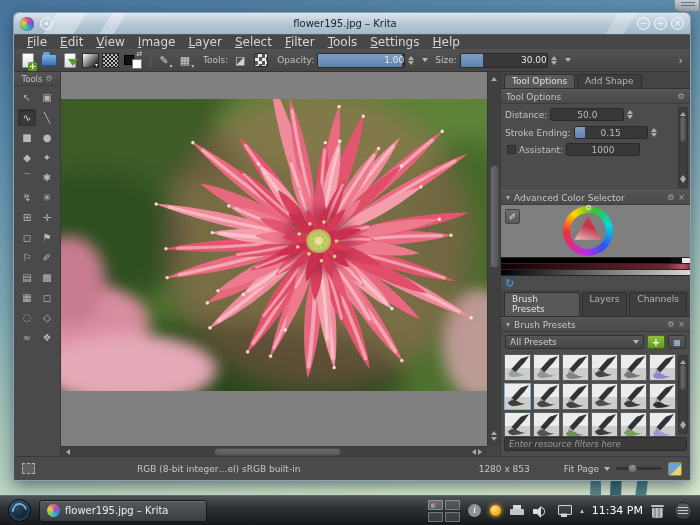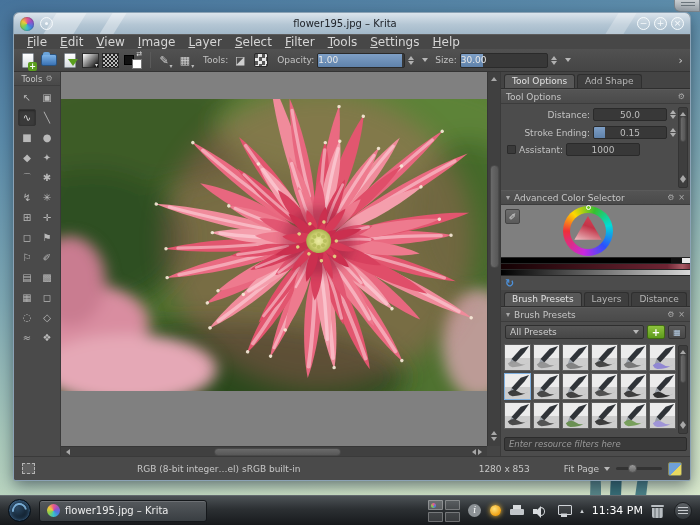--- a/index.html
+++ b/index.html
@@ -48,21 +48,21 @@
   .glyphbtn{color:#cfcfcf;font-size:11px;}
   .glyphbtn .mini-arrow{font-size:6px;color:#bbb;margin-left:1px;align-self:flex-end;}
   .checker{width:14px;height:14px;background:repeating-conic-gradient(#e8e8e8 0% 25%,#555 0% 50%) 0 0/7px 7px;border:1px solid #2c2c2c;border-radius:2px;}
   .tlabel{color:#c2c2c2;margin-left:4px;}
   .combo{height:16px;background:linear-gradient(#555,#464646);border:1px solid #2e2e2e;border-radius:2px;display:flex;align-items:center;padding:0 4px;color:#cdcdcd;}
   .combo .cval{flex:1;}
   .arrdn{width:0;height:0;border:3px solid transparent;border-top:4px solid #b8b8b8;margin-left:5px;margin-top:3px;}
   .combo.mode{width:148px;}
   .sliderbox{width:88px;height:15px;background:#383838;border:1px solid #2a2a2a;border-radius:2px;position:relative;overflow:hidden;}
   .sliderbox .fill{position:absolute;left:0;top:0;bottom:0;background:linear-gradient(#7e9fc6,#5f82ab);}
-  .sliderbox b{position:absolute;inset:0;font-weight:normal;font-size:9px;color:#e6e6e6;text-align:left;line-height:13px;}
+  .sliderbox b{position:absolute;inset:0;font-weight:normal;font-size:9px;color:#e6e6e6;text-align:right;line-height:13px;}
   .spincol{display:flex;flex-direction:column;justify-content:center;gap:1px;}
   .spincol i{width:0;height:0;border:3px solid transparent;}
   .spincol .up{border-bottom:4px solid #b0b0b0;}
   .spincol .dnn{border-top:4px solid #b0b0b0;}
   .overflow{margin-left:auto;color:#cfcfcf;font-size:11px;padding:0 2px;}
 
   
   .main{flex:1;display:flex;min-height:0;}
   .tools-docker{width:47px;flex:0 0 47px;background:#4a4a4a;border-right:1px solid #3a3a3a;display:flex;flex-direction:column;}
   .tools-header{height:14px;display:flex;align-items:center;justify-content:center;gap:3px;font-size:8.5px;color:#c4c4c4;background:linear-gradient(#535353,#494949);border-bottom:1px solid #3e3e3e;}
@@ -88,21 +88,21 @@
 
   
   .right-dock{width:190px;flex:0 0 190px;background:#4c4c4c;border-left:1px solid #3a3a3a;display:flex;flex-direction:column;font-size:9px;color:#c6c6c6;min-height:0;}
   .tabbar{display:flex;gap:2px;padding:2px 3px 0;background:#444;border-bottom:1px solid #2f2f2f;flex:0 0 17px;}
   .tab{padding:1px 7px 2px;background:#3e3e3e;border:1px solid #2f2f2f;border-bottom:none;border-radius:3px 3px 0 0;color:#b5b5b5;}
   .tab.active{background:#585858;color:#e2e2e2;}
   .dheader{flex:0 0 15px;display:flex;align-items:center;gap:4px;padding:0 5px;background:linear-gradient(#545454,#4a4a4a);border-top:1px solid #5a5a5a;border-bottom:1px solid #3c3c3c;}
   .dheader .dtitle{flex:1;}
   .dheader .hicon{color:#a8a8a8;font-size:8px;}
   .to-content{flex:0 0 86px;position:relative;padding:3px 14px 0 4px;overflow:hidden;}
-  .to-row{display:flex;align-items:center;justify-content:flex-end;gap:3px;margin-bottom:3px;}
+  .to-row{display:flex;align-items:center;justify-content:flex-start;gap:3px;margin-bottom:3px;}
   .to-row .lbl{color:#c2c2c2;}
   .field{width:74px;height:13px;background:#383838;border:1px solid #2a2a2a;border-radius:2px;position:relative;overflow:hidden;}
   .field b{position:absolute;inset:0;font-weight:normal;text-align:center;line-height:12px;color:#bdbdbd;}
   .field .fill{position:absolute;left:0;top:0;bottom:0;background:linear-gradient(#7e9fc6,#5f82ab);}
   .cbox{width:9px;height:9px;background:#3a3a3a;border:1px solid #2b2b2b;border-radius:1px;}
   .to-combo{width:100%;height:14px;margin-bottom:3px;}
   .dock-vsb{position:absolute;right:2px;top:3px;bottom:2px;width:10px;background:#3e3e3e;border:1px solid #343434;border-radius:2px;display:flex;flex-direction:column;align-items:center;padding:1px;}
   .dock-vsb .v-thumb{position:static;width:6px;flex:0 0 34%;margin-top:2%;}
   .acs-body{flex:0 0 52px;background:#7f7f7f;position:relative;}
   .pipette-btn{position:absolute;left:4px;top:4px;width:15px;height:15px;background:linear-gradient(#6e6e6e,#5a5a5a);border:1px solid #444;border-radius:2px;color:#ddd;font-size:9px;text-align:center;line-height:14px;}
@@ -780,21 +780,21 @@
           <div class="strip s2"></div>
           <div class="strip s3"></div>
         </div>
         <div class="refresh-row">
           <span class="refresh-ic">↻</span>
         </div>
 
         <div class="tabbar">
           <span class="tab active">Brush Presets</span>
           <span class="tab">Layers</span>
-          <span class="tab">Distance</span>
+          <span class="tab">Channels</span>
         </div>
         <div class="dheader">
           <span class="hicon">▾</span>
           <span class="dtitle">Brush Presets</span>
           <span class="hicon">⚙</span>
           <span class="hicon">×</span>
         </div>
         <div class="bp-controls">
           <span class="combo bp-combo">
               <span class="cval">All Presets</span>

